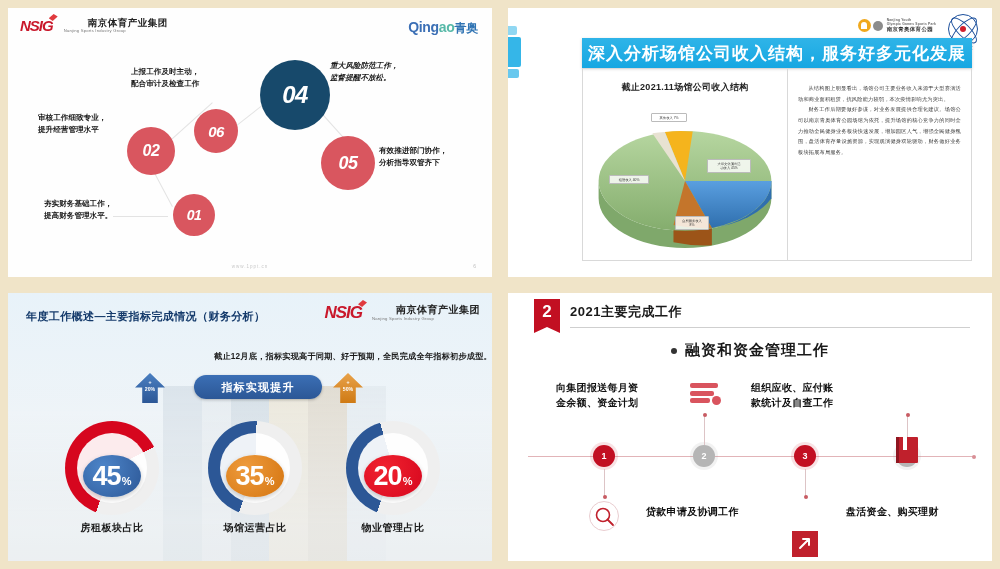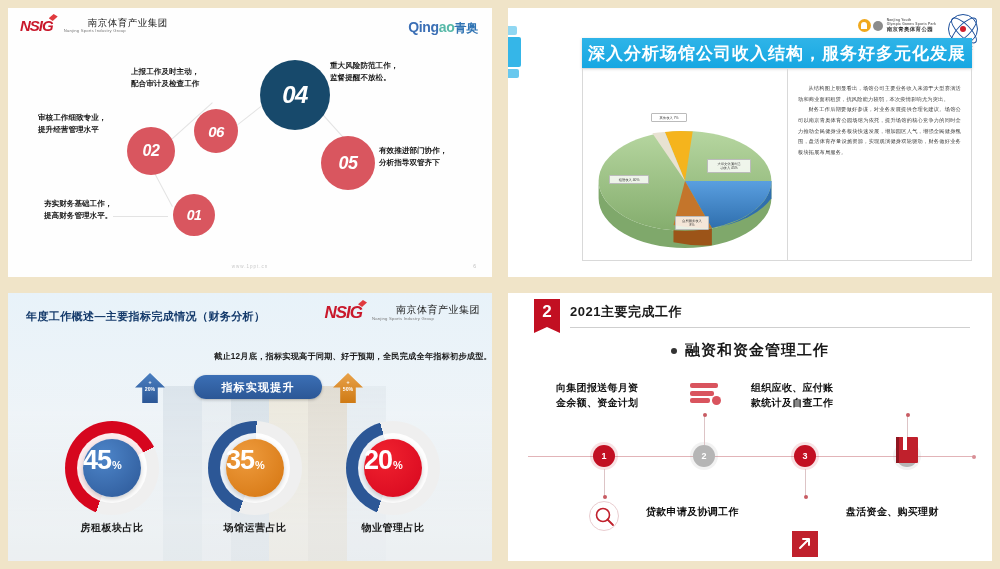--- a/index.html
+++ b/index.html
@@ -26,21 +26,21 @@
   .nsig-mark {
     font-family:"Liberation Sans", sans-serif;
     font-weight:900; font-size:15px; font-style:italic;
     color:#c9182b; letter-spacing:-1px; position:relative;
   }
   .nsig-mark::after{
     content:""; position:absolute; right:-5px; top:-3px;
     width:9px; height:7px; background:#e03a3e;
     clip-path:polygon(0 60%,55% 0,100% 35%,45% 100%);
   }
-  .nsig-cn { font-size:9.5px; font-weight:400; color:#222; line-height:1.05; letter-spacing:.5px;padding-left:24px; }
+  .nsig-cn { font-size:9.5px; font-weight:700; color:#222; line-height:1.05; letter-spacing:.5px;padding-left:24px; }
   .nsig-en { font-size:4.2px; color:#777; line-height:1.2; letter-spacing:.2px; }
   .qingao { position:absolute; right:14px; top:11px; font-size:14px; font-weight:700; letter-spacing:-.3px; }
   .qingao .q1{ color:#3b6fb5; } .qingao .q2{ color:#57b9a8; } .qingao .q3{ color:#2f73b3; font-size:12px; }
 
   .node {
     position:absolute; border-radius:50%;
     display:flex; align-items:center; justify-content:center;
     color:#fff; font-weight:800; font-style:italic;
     font-family:"Liberation Sans", sans-serif;
     letter-spacing:-.5px;
@@ -110,22 +110,22 @@
   .s3-pill { position:absolute; left:186px; top:82px; width:128px; height:24px; border-radius:12px;
       background:linear-gradient(180deg,#3b6fb5,#2c5796); color:#fff; font-size:11px; font-weight:800;
       display:flex; align-items:center; justify-content:center; letter-spacing:1.2px;
       box-shadow:0 1px 3px rgba(0,0,0,.25); }
   .arrow { position:absolute; width:30px; height:30px; }
   .arrow .shape { width:100%; height:100%; clip-path:polygon(50% 0,100% 48%,76% 48%,76% 100%,24% 100%,24% 48%,0 48%); }
   .arrow .cap { position:absolute; left:0; right:0; top:6px; text-align:center; color:#fff; font-size:5.2px; font-weight:800; line-height:1.25;}
   .donut { position:absolute; width:94px; height:94px; }
   .donut .ring { position:absolute; inset:0; border-radius:50%; }
   .donut .hole { position:absolute; inset:12px; border-radius:50%; background:rgba(255,255,255,.92);}
-  .donut .core { position:absolute; inset:18px; border-radius:50%; display:flex; align-items:baseline; 
-                 color:#fff; box-shadow:0 2px 5px rgba(0,0,0,.2);}
+  .donut .core { position:absolute; inset:18px; border-radius:50%; display:flex; align-items:baseline; justify-content:center;
+                 color:#fff; box-shadow:0 2px 5px rgba(0,0,0,.2);margin-top:16px;}
   .donut .core .num { font-size:27px; font-weight:800; letter-spacing:-1px; line-height:1.6;}
   .donut .core .pct { font-size:11px; font-weight:700; margin-left:1px;}
   .donut .cap { position:absolute; left:-22px; right:-22px; top:100px; text-align:center; font-size:10px; font-weight:800; color:#1a1a1a; letter-spacing:.5px;}
 
   
   #slide4 { background:#fff; }
   .s4-badge { position:absolute; left:26px; top:6px; width:26px; height:34px; background:#c20f22;
      clip-path:polygon(0 0,100% 0,100% 100%,50% 82%,0 100%);
      color:#fff; font-size:17px; font-weight:800; display:flex; align-items:flex-start; justify-content:center; padding-top:3px;}
   .s4-title { position:absolute; left:62px; top:10px; font-size:13px; font-weight:800; color:#1a1a1a; letter-spacing:.5px;}
@@ -191,21 +191,21 @@
       <div class="node red" style="left:313px;top:128px;width:54px;height:54px;font-size:18px;">
         <span>05</span>
       </div>
 
       <div class="s1-txt" style="left:36px;top:190px;white-space:pre-line;">夯实财务基础工作，
 提高财务管理水平。</div>
       <div class="s1-txt" style="left:30px;top:104px;white-space:pre-line;">审核工作细致专业，
 提升经营管理水平</div>
       <div class="s1-txt" style="left:123px;top:58px;white-space:pre-line;">上报工作及时主动，
 配合审计及检查工作</div>
-      <div class="s1-txt" style="left:322px;top:52px;white-space:pre-line;">重大风险防范工作，
+      <div class="s1-txt" style="left:322px;top:52px;white-space:pre-line;font-style:italic;">重大风险防范工作，
 监督提醒不放松。</div>
       <div class="s1-txt" style="left:371px;top:137px;white-space:pre-line;">有效推进部门协作，
 分析指导双管齐下</div>
 
       <div class="s1-foot">www.1ppt.cn</div>
       <div class="s1-page">6</div>
     </div>
   </div>
 
   <div class="cell">
@@ -233,20 +233,21 @@
         <div class="ring">
             <span class="core"></span>
           </div>
         <div class="lbl">江苏科技</div>
       </div>
 
       <div class="s2-title">深入分析场馆公司收入结构，服务好多元化发展</div>
 
       <div class="s2-body">
         <div class="s2-left">
+          <div class="s2-chart-title">截止2021.11场馆公司收入结构</div>
 
           <div class="pie-wrap">
             <svg viewBox="0 0 200 150" width="192" height="150">
               <defs>
                 <linearGradient id="gBlue" x1="0" y1="0" x2="0" y2="1">
                   <stop offset="0%" stop-color="#5a9fe0"></stop>
                     <stop offset="100%" stop-color="#2f6fae"></stop>
                 </linearGradient>
                 <linearGradient id="gGreen" x1="0" y1="0" x2="0" y2="1">
                   <stop offset="0%" stop-color="#b6d6a0"></stop>

